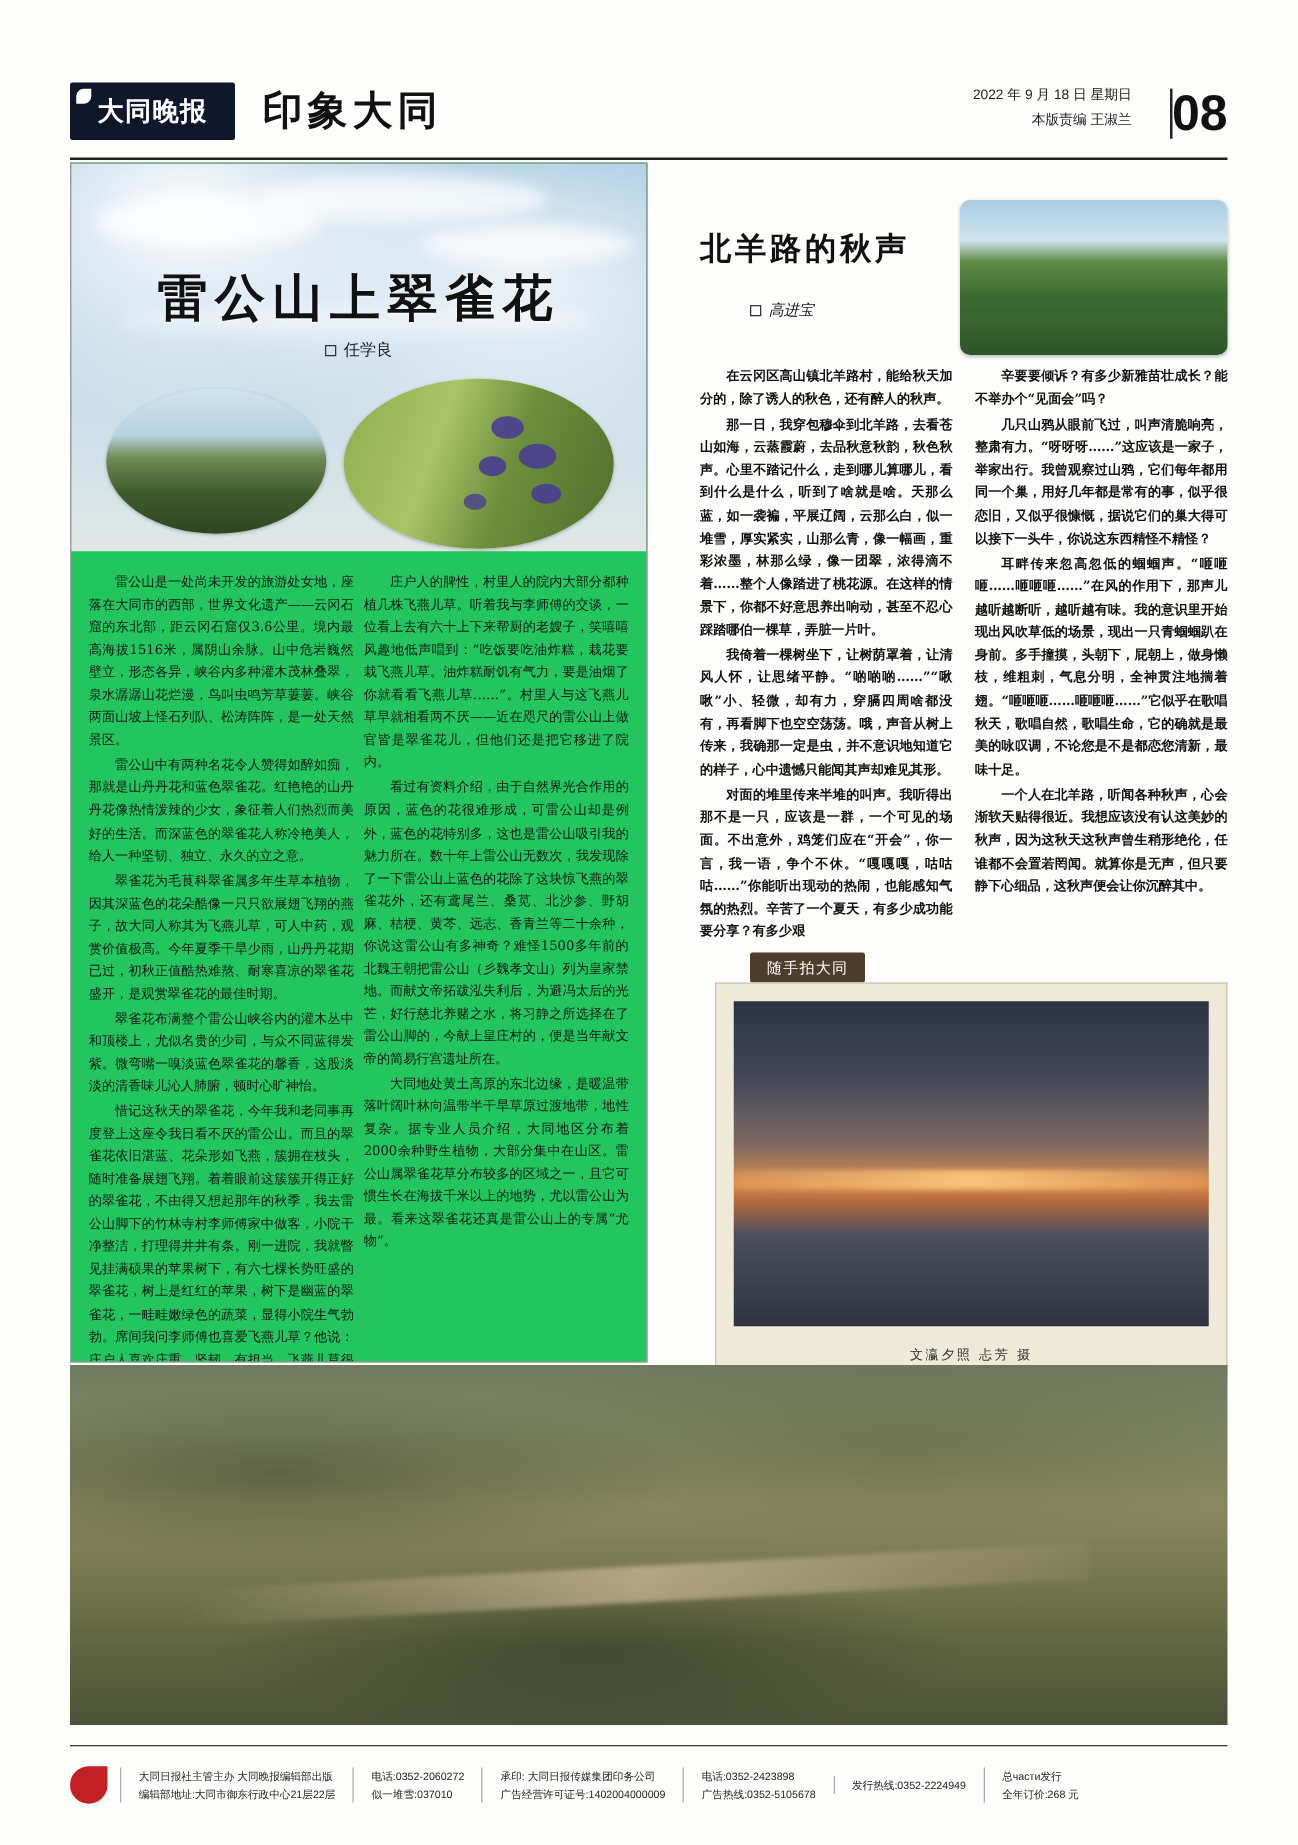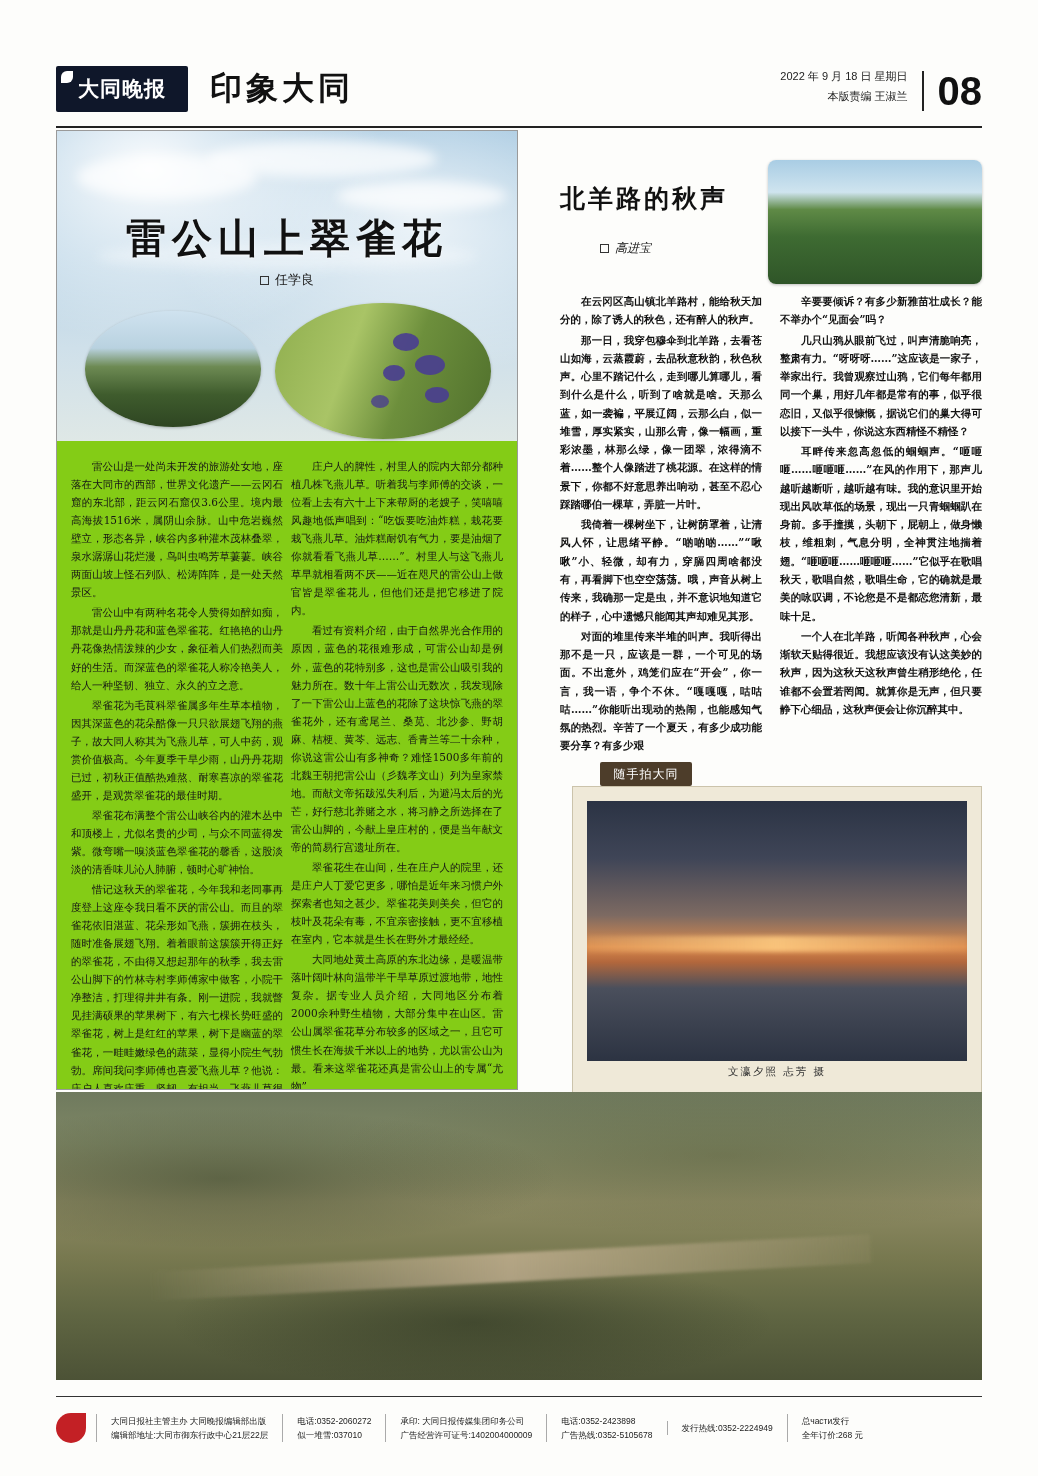--- a/index.html
+++ b/index.html
@@ -32,34 +32,34 @@
   .logo-box .logo-text { font-size:21px; font-weight:bold; }
   .logo-leaf {
     position:absolute; left:5px; top:5px; width:12px; height:12px;
     background:#fff; border-radius:50% 0 50% 0;
   }
   .section-title {
     margin-left:22px; font-size:32px; font-weight:bold; letter-spacing:4px;
     font-family:"DejaVu Serif", serif;
   }
   .masthead-right {
-    margin-left:auto; display:flex; align-items:flex-end; gap:14px;
+    margin-left:auto; display:flex; align-items:flex-end; gap:30px;
   }
   .mh-dates { text-align:right; font-size:11px; line-height:1.8; color:#222;
     font-family:"Liberation Sans", sans-serif; padding-bottom:4px;}
   .page-num {
     font-size:40px; font-weight:bold; font-family:"Liberation Sans", sans-serif;
-    border-left:2px solid #222; padding-left:14px; line-height:1;
+    border-left:2px solid #222; line-height:1;
   }
   .rule-top { position:absolute; left:56px; top:126px; width:926px; height:2px; background:#222; }
 
   
   .feature {
     position:absolute; left:56px; top:130px; width:462px; height:960px;
-    border:1px solid #9a9a9a; background:#84cc16;
+    border:1px solid #9a9a9a; background:#22c55e;
     overflow:hidden;
   }
   .feature-hero {
     position:absolute; left:0; top:0; width:100%; height:310px;
     background:
       radial-gradient(ellipse at 20% 12%, rgba(255,255,255,.95) 0%, rgba(255,255,255,0) 45%),
       radial-gradient(ellipse at 78% 30%, rgba(255,255,255,.75) 0%, rgba(255,255,255,0) 50%),
       linear-gradient(#9fc4de 0%, #b9d4e6 40%, #cfe0ea 70%, #dfe8e6 100%);
   }
   .hero-cloud {
@@ -156,21 +156,21 @@
   .photo-img {
     width:100%; height:260px; position:relative; overflow:hidden;
     background:linear-gradient(#2b3344 0%, #3f4557 22%, #7d6a62 44%, #d98a4e 56%, #b2673c 62%, #4a4f5c 72%, #2c3342 100%);
   }
   .photo-sunband {
     position:absolute; left:0; top:52%; width:100%; height:6%;
     background:linear-gradient(90deg, rgba(255,190,110,.2), rgba(255,205,130,.85), rgba(255,180,100,.2));
     filter:blur(2px);
   }
   .photo-caption {
-    text-align:center; font-size:10.5px; padding-top:4px; color:#333;
+    text-align:center; font-size:10.5px; padding-top:16px; color:#333;
     font-family:"DejaVu Serif", serif; letter-spacing:2px;
   }
 
   
   .panorama {
     position:absolute; left:56px; top:1092px; width:926px; height:288px;
     overflow:hidden;
     background:linear-gradient(#6f7a5e 0%, #7f8765 18%, #8d8a63 38%, #77784f 58%, #5f6542 78%, #4c5236 100%);
   }
   .pano-ridge {
@@ -246,21 +246,20 @@
       <div class="fcol">
         <p>雷公山是一处尚未开发的旅游处女地，座落在大同市的西部，世界文化遗产——云冈石窟的东北部，距云冈石窟仅3.6公里。境内最高海拔1516米，属阴山余脉。山中危岩巍然壁立，形态各异，峡谷内多种灌木茂林叠翠，泉水潺潺山花烂漫，鸟叫虫鸣芳草萋萋。峡谷两面山坡上怪石列队、松涛阵阵，是一处天然景区。</p>
         <p>雷公山中有两种名花令人赞得如醉如痴，那就是山丹丹花和蓝色翠雀花。红艳艳的山丹丹花像热情泼辣的少女，象征着人们热烈而美好的生活。而深蓝色的翠雀花人称冷艳美人，给人一种坚韧、独立、永久的立之意。</p>
         <p>翠雀花为毛茛科翠雀属多年生草本植物，因其深蓝色的花朵酷像一只只欲展翅飞翔的燕子，故大同人称其为飞燕儿草，可人中药，观赏价值极高。今年夏季干旱少雨，山丹丹花期已过，初秋正值酷热难熬、耐寒喜凉的翠雀花盛开，是观赏翠雀花的最佳时期。</p>
         <p>翠雀花布满整个雷公山峡谷内的灌木丛中和顶楼上，尤似名贵的少司，与众不同蓝得发紫。微弯嘴一嗅淡蓝色翠雀花的馨香，这股淡淡的清香味儿沁人肺腑，顿时心旷神怡。</p>
         <p>惜记这秋天的翠雀花，今年我和老同事再度登上这座令我日看不厌的雷公山。而且的翠雀花依旧湛蓝、花朵形如飞燕，簇拥在枝头，随时准备展翅飞翔。着着眼前这簇簇开得正好的翠雀花，不由得又想起那年的秋季，我去雷公山脚下的竹林寺村李师傅家中做客，小院干净整洁，打理得井井有条。刚一进院，我就瞥见挂满硕果的苹果树下，有六七棵长势旺盛的翠雀花，树上是红红的苹果，树下是幽蓝的翠雀花，一畦畦嫩绿色的蔬菜，显得小院生气勃勃。席间我问李师傅也喜爱飞燕儿草？他说：庄户人喜欢庄重、坚韧、有担当，飞燕儿草很对</p>
       </div>
       <div class="fcol">
         <p>庄户人的脾性，村里人的院内大部分都种植几株飞燕儿草。听着我与李师傅的交谈，一位看上去有六十上下来帮厨的老嫂子，笑嘻嘻风趣地低声唱到：“吃饭要吃油炸糕，栽花要栽飞燕儿草。油炸糕耐饥有气力，要是油烟了你就看看飞燕儿草……”。村里人与这飞燕儿草早就相看两不厌——近在咫尺的雷公山上做官皆是翠雀花儿，但他们还是把它移进了院内。</p>
         <p>看过有资料介绍，由于自然界光合作用的原因，蓝色的花很难形成，可雷公山却是例外，蓝色的花特别多，这也是雷公山吸引我的魅力所在。数十年上雷公山无数次，我发现除了一下雷公山上蓝色的花除了这块惊飞燕的翠雀花外，还有鸢尾兰、桑苋、北沙参、野胡麻、桔梗、黄芩、远志、香青兰等二十余种，你说这雷公山有多神奇？难怪1500多年前的北魏王朝把雷公山（彡魏孝文山）列为皇家禁地。而献文帝拓跋泓失利后，为避冯太后的光芒，好行慈北养赌之水，将习静之所选择在了雷公山脚的，今献上皇庄村的，便是当年献文帝的简易行宫遗址所在。</p>
-        <p>翠雀花生在山间，生在庄户人的院里，还是庄户人丁爱它更多，哪怕是近年来习惯户外探索者也知之甚少。翠雀花美则美矣，但它的枝叶及花朵有毒，不宜亲密接触，更不宜移植在室内，它本就是生长在野外才最经经。</p>
         <p>大同地处黄土高原的东北边缘，是暖温带落叶阔叶林向温带半干旱草原过渡地带，地性复杂。据专业人员介绍，大同地区分布着2000余种野生植物，大部分集中在山区。雷公山属翠雀花草分布较多的区域之一，且它可惯生长在海拔千米以上的地势，尤以雷公山为最。看来这翠雀花还真是雷公山上的专属“尤物”。</p>
 
       </div>
     </div>
   </div>
 
   <div class="essay-title">北羊路的秋声</div>
   <div class="essay-byline">
     <span class="box"></span><span>高进宝</span>
   </div>

